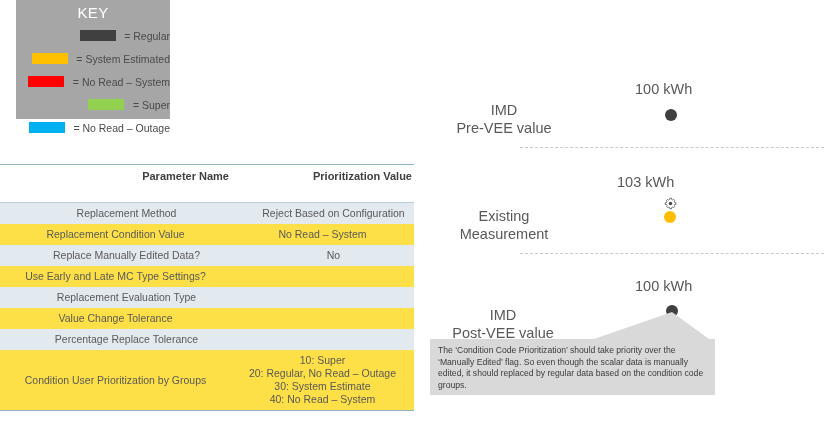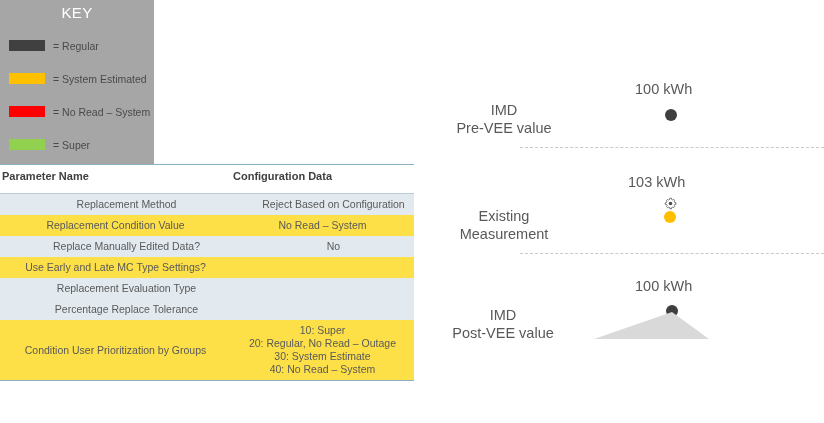--- a/index.html
+++ b/index.html
@@ -12,39 +12,40 @@
     background: #ffffff;
     font-family: "Liberation Sans", sans-serif;
     position: relative;
     overflow: hidden;
     color: #595959;
   }
 
   
   #key-box {
     position: absolute;
-    left: 0px;
+    left: 16px;
     top: 0px;
     width: 154px;
-    height: 165px;
+    height: 119px;
     background: #a6a6a6;
   }
   #key-title {
     text-align: center;
     color: #ffffff;
     font-size: 15px;
     line-height: 20px;
     padding-top: 3px;
     letter-spacing: 0.3px;
   }
   .key-row {
     display: flex;
     align-items: center;
     height: 21px;
-    margin-top: 12px;
+    margin-top: 2px;
+    justify-content: flex-end;
   }
   .key-swatch-cell {
     width: 53px;
     display: flex;
     justify-content: center;
     align-items: center;
   }
   .key-swatch {
     width: 36px;
     height: 11px;
@@ -72,22 +73,22 @@
     width: 414px;
     border-collapse: collapse;
     table-layout: fixed;
   }
   #param-table col.c1 { width: 231px; }
   #param-table col.c2 { width: 183px; }
   #param-table thead th {
     font-size: 11px;
     font-weight: bold;
     color: #404040;
-    text-align: left;
-    padding: 5px 2px 11px 2px;
+    text-align: right;
+    padding: 5px 2px 20px 2px;
     border-top: 1.6px solid #8db3c7;
     border-bottom: 1.2px solid #b9cdd8;
     background: #ffffff;
   }
   #param-table tbody td {
     font-size: 10.5px;
     color: #595959;
     text-align: center;
     padding: 4px 3px 4px 3px;
     vertical-align: middle;
@@ -202,21 +203,21 @@
 </div>
 
 <table id="param-table">
   <colgroup>
       <col class="c1">
       <col class="c2">
     </colgroup>
   <thead>
     <tr>
       <th>Parameter Name</th>
-      <th>Configuration Data</th>
+      <th>Prioritization Value</th>
     </tr>
   </thead>
   <tbody>
     <tr class="stripe">
       <td>Replacement Method</td>
       <td>Reject Based on Configuration</td>
     </tr>
     <tr class="plain">
       <td>Replacement Condition Value</td>
       <td>No Read – System</td>
@@ -224,20 +225,24 @@
     <tr class="stripe">
       <td>Replace Manually Edited Data?</td>
       <td>No</td>
     </tr>
     <tr class="plain">
       <td>Use Early and Late MC Type Settings?</td>
       <td></td>
     </tr>
     <tr class="stripe">
       <td>Replacement Evaluation Type</td>
+      <td></td>
+    </tr>
+    <tr class="plain">
+      <td>Value Change Tolerance</td>
       <td></td>
     </tr>
     <tr class="stripe">
       <td>Percentage Replace Tolerance</td>
       <td></td>
     </tr>
     <tr class="plain last-row">
       <td>Condition User Prioritization by Groups</td>
       <td class="cc-lines">10: Super
 20: Regular, No Read – Outage
@@ -250,32 +255,35 @@
 <div id="diagram">
 
   <div class="stage-label" style="left:10px; top:92px; width:160px;">IMD
 Pre-VEE value</div>
   <div class="value-label" style="left:221px; top:81px;">100 kWh</div>
   <div class="dot dot-dark" style="left:251px; top:109px;"></div>
   <div class="dash-line" style="left:106px; top:147px; width:304px;"></div>
 
   <div class="stage-label" style="left:10px; top:198px; width:160px;text-align:center;">Existing
 Measurement</div>
-  <div class="value-label" style="left:214px; top:174px;">103 kWh</div>
+  <div class="value-label" style="left:203px; top:174px;">103 kWh</div>
   <div class="gear-marker" style="left:250px; top:196px;">
     <svg width="13" height="13" viewBox="0 0 24 24">
       <path fill="#FFFFFF" stroke="#4a4a4a" stroke-width="1.4" d="M13.6 2.2l.5 2.3 1.6.9 2.2-.9 1.9 1.9-.9 2.2.9 1.6 2.3.5v2.7l-2.3.5-.9 1.6.9 2.2-1.9 1.9-2.2-.9-1.6.9-.5 2.3h-2.7l-.5-2.3-1.6-.9-2.2.9-1.9-1.9.9-2.2-.9-1.6L2.2 13.6v-2.7l2.3-.5.9-1.6-.9-2.2 1.9-1.9 2.2.9 1.6-.9.5-2.3z"></path>
       <circle cx="12" cy="12" r="3.2" fill="#4a4a4a"></circle>
     </svg>
   </div>
   <div class="dot dot-orange" style="left:250px; top:211px;"></div>
   <div class="dash-line" style="left:106px; top:253px; width:304px;"></div>
 
   <div class="stage-label" style="left:4px; top:297px; width:170px;">IMD
 Post-VEE value</div>
   <div class="value-label" style="left:221px; top:278px;">100 kWh</div>
   <div class="dot dot-dark" style="left:252px; top:305px;"></div>
 
   <svg id="callout-pointer">
     <polygon points="258,312 180,339 295,339" fill="#d9d9d9"></polygon>
   </svg>
 
+  <div id="callout-box">
+    <div id="callout-text">The ‘Condition Code Prioritization’ should take priority over the ‘Manually Edited’ flag.  So even though the scalar data is manually edited, it should replaced by regular data based on the condition code groups.</div>
+  </div>
 </div>
 
 </body></html>

